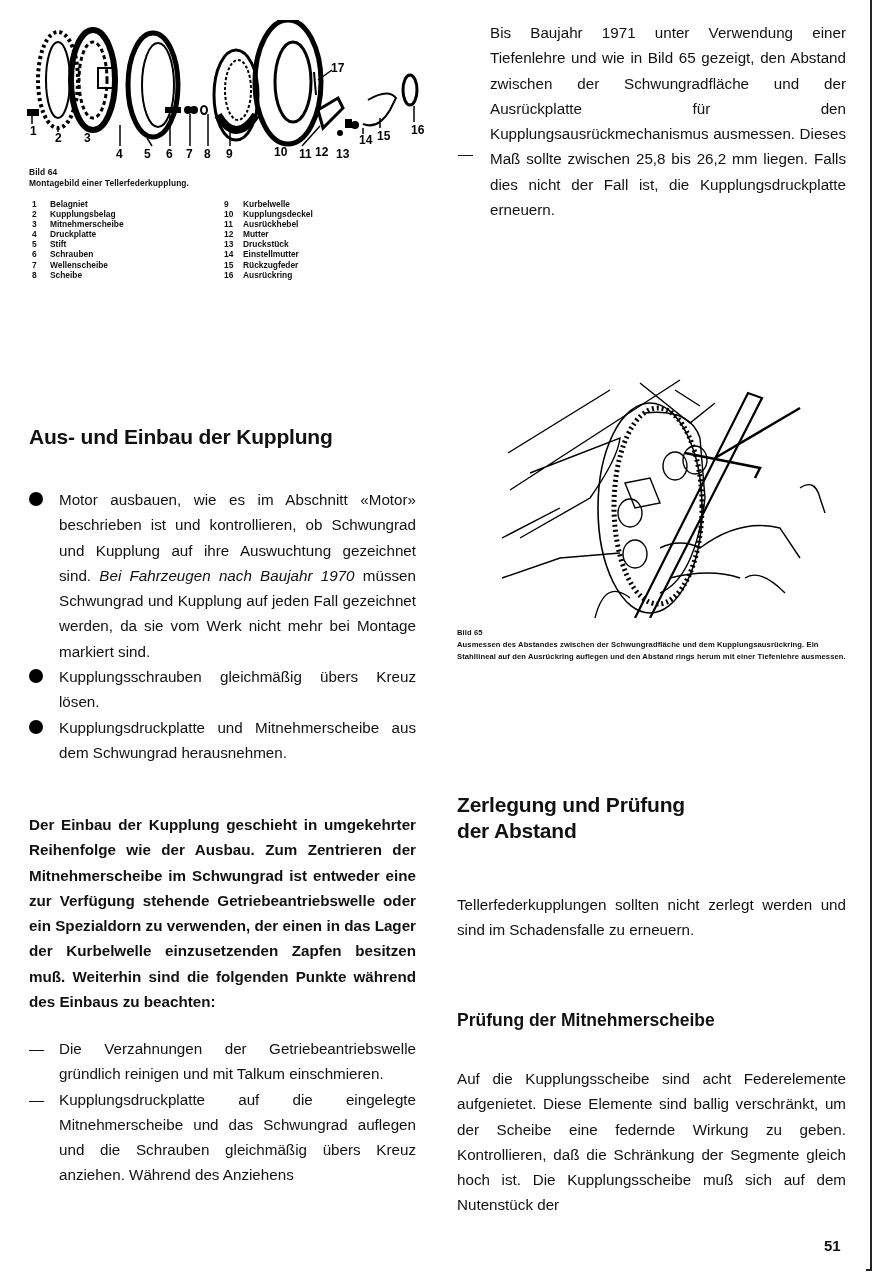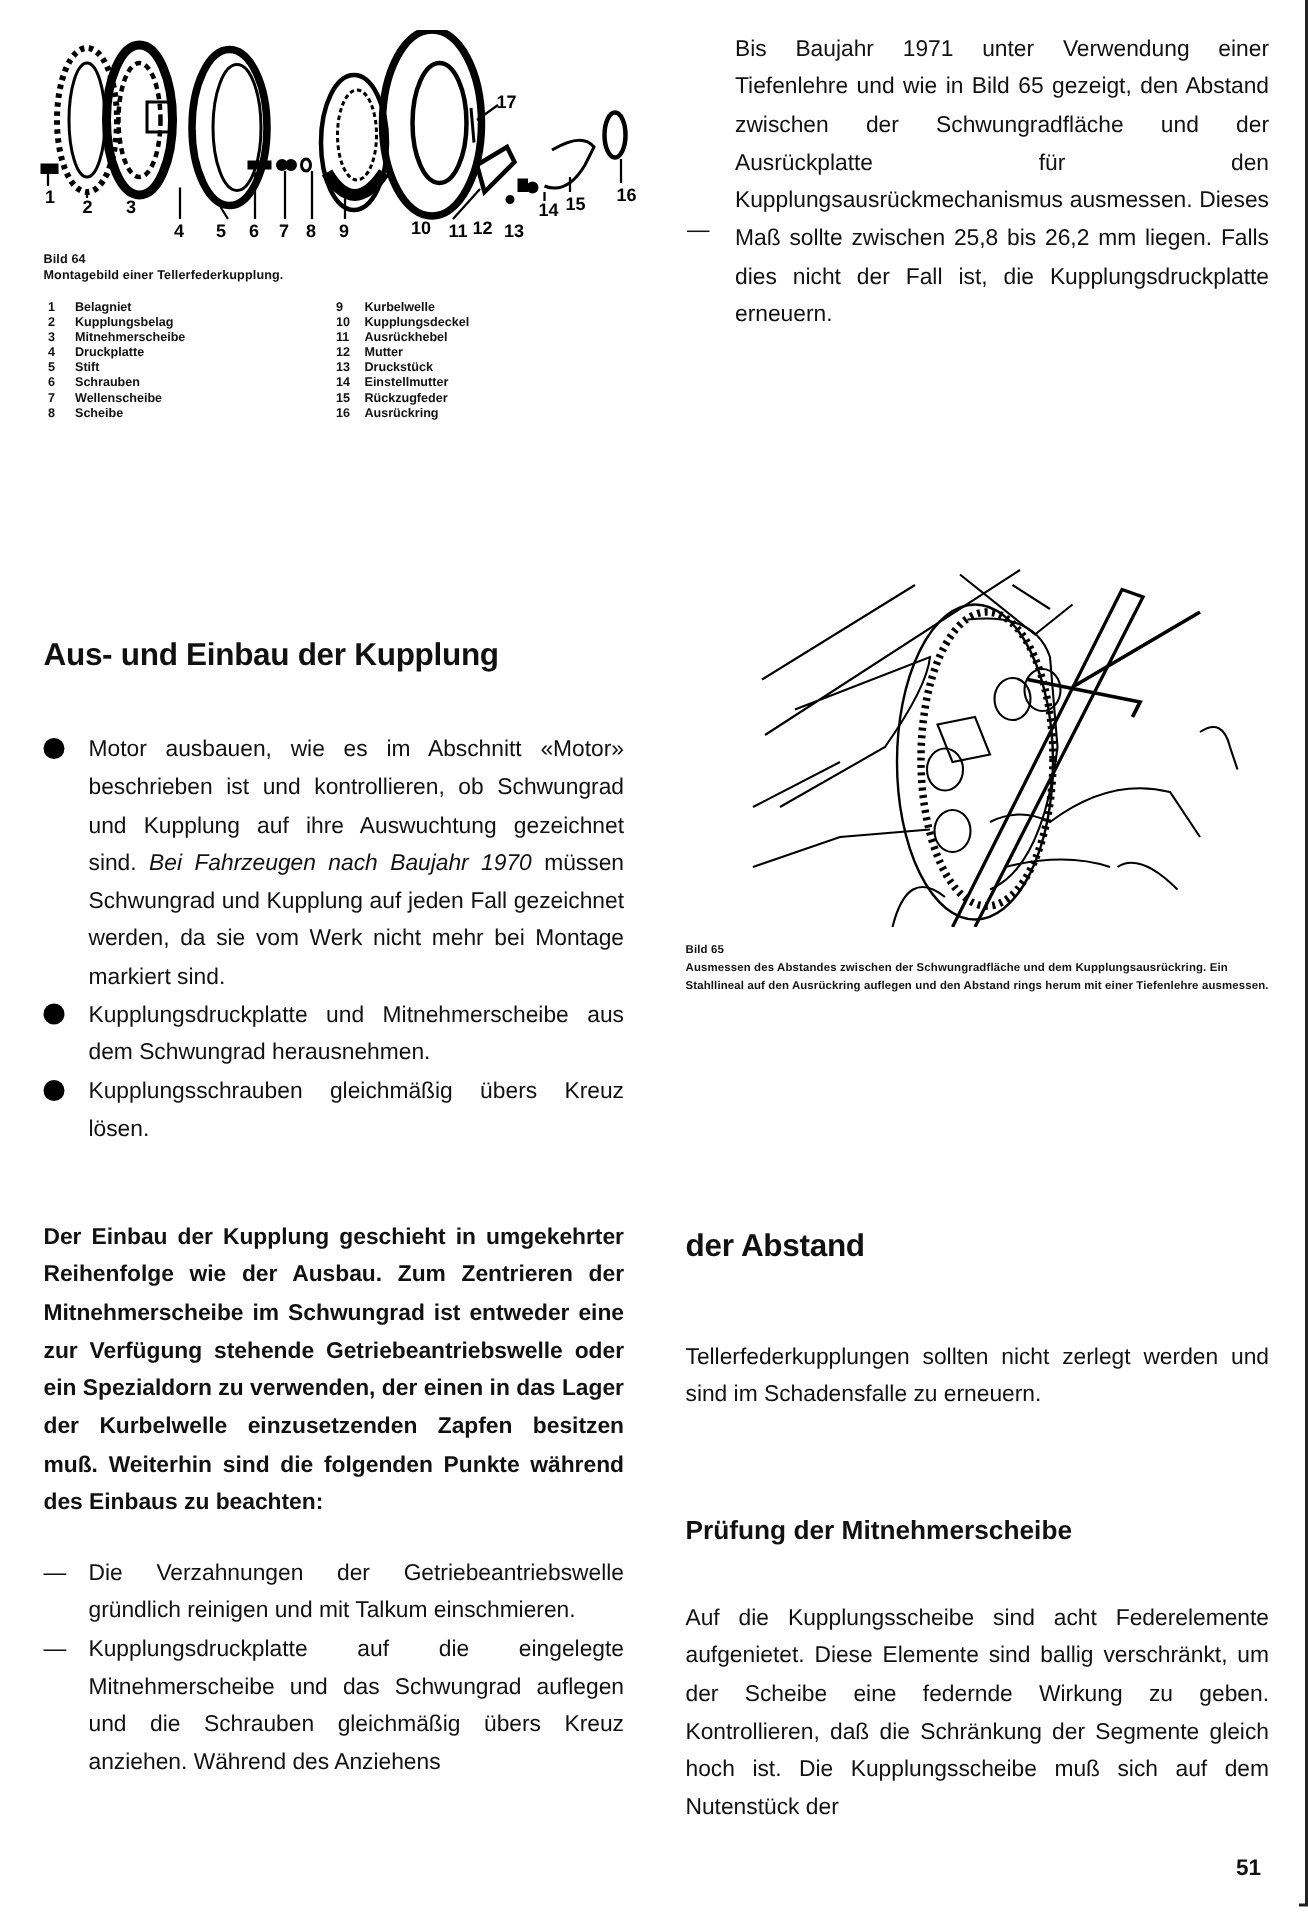--- a/index.html
+++ b/index.html
@@ -218,25 +218,25 @@
 
 <h2 class="section" id="h-ausbau">Aus- und Einbau der Kupplung</h2>
 
 <div class="bullets">
   <div class="bullet">
     <span class="dot"></span>
     <span class="txt"><span>Motor ausbauen, wie es im Abschnitt «Motor» beschrieben ist und kontrollieren, ob Schwungrad und Kupplung auf ihre Auswuchtung gezeichnet sind. </span><em>Bei Fahrzeugen nach Baujahr 1970</em><span> müssen Schwungrad und Kupplung auf jeden Fall gezeichnet werden, da sie vom Werk nicht mehr bei Montage markiert sind.</span></span>
   </div>
   <div class="bullet">
     <span class="dot"></span>
-    <span class="txt">Kupplungsdruckplatte und Mitnehmerscheibe aus dem Schwungrad herausnehmen.</span>
+    <span class="txt">Kupplungsschrauben gleichmäßig übers Kreuz lösen.</span>
   </div>
   <div class="bullet">
     <span class="dot"></span>
-    <span class="txt">Kupplungsschrauben gleichmäßig übers Kreuz lösen.</span>
+    <span class="txt">Kupplungsdruckplatte und Mitnehmerscheibe aus dem Schwungrad herausnehmen.</span>
   </div>
 </div>
 
 <div class="body-text" id="einbau-para">
   <p>Der Einbau der Kupplung geschieht in umgekehrter Reihenfolge wie der Ausbau. Zum Zentrieren der Mitnehmerscheibe im Schwungrad ist entweder eine zur Verfügung stehende Getriebeantriebswelle oder ein Spezialdorn zu verwenden, der einen in das Lager der Kurbelwelle einzusetzenden Zapfen besitzen muß. Weiterhin sind die folgenden Punkte während des Einbaus zu beachten:</p>
 </div>
 
 <div class="dash-items">
   <div class="dash-item">
     <span class="dash">—</span>
@@ -267,21 +267,21 @@
     <path d="M160 170 Q180 160 200 170 Q240 140 280 150 L300 180 M170 200 Q210 190 240 200 M245 200 Q260 190 285 215 M95 240 Q105 200 130 220 M300 110 Q315 100 320 120 L325 135"></path>
   </g>
 </svg>
 
 <div class="caption" id="cap65">
   <div>Bild 65</div>
   <div>Ausmessen des Abstandes zwischen der Schwungradfläche und dem Kupplungsausrückring. Ein Stahllineal auf den Ausrückring auflegen und den Abstand rings herum mit einer Tiefenlehre ausmessen.</div>
 </div>
 
 <h2 class="section" id="h-zerlegung">
-  <br>
+  <span>Zerlegung und Prüfung</span><br>
   <span>der Abstand</span>
 </h2>
 <div class="body-text" id="zerlegung-para">
   <p>Tellerfederkupplungen sollten nicht zerlegt werden und sind im Schadensfalle zu erneuern.</p>
 </div>
 
 <h3 class="sub" id="h-pruefen">Prüfung der Mitnehmerscheibe</h3>
 <div class="body-text" id="pruefen-para">
   <p>Auf die Kupplungsscheibe sind acht Federelemente aufgenietet. Diese Elemente sind ballig verschränkt, um der Scheibe eine federnde Wirkung zu geben. Kontrollieren, daß die Schränkung der Segmente gleich hoch ist. Die Kupplungsscheibe muß sich auf dem Nutenstück der</p>
 </div>

